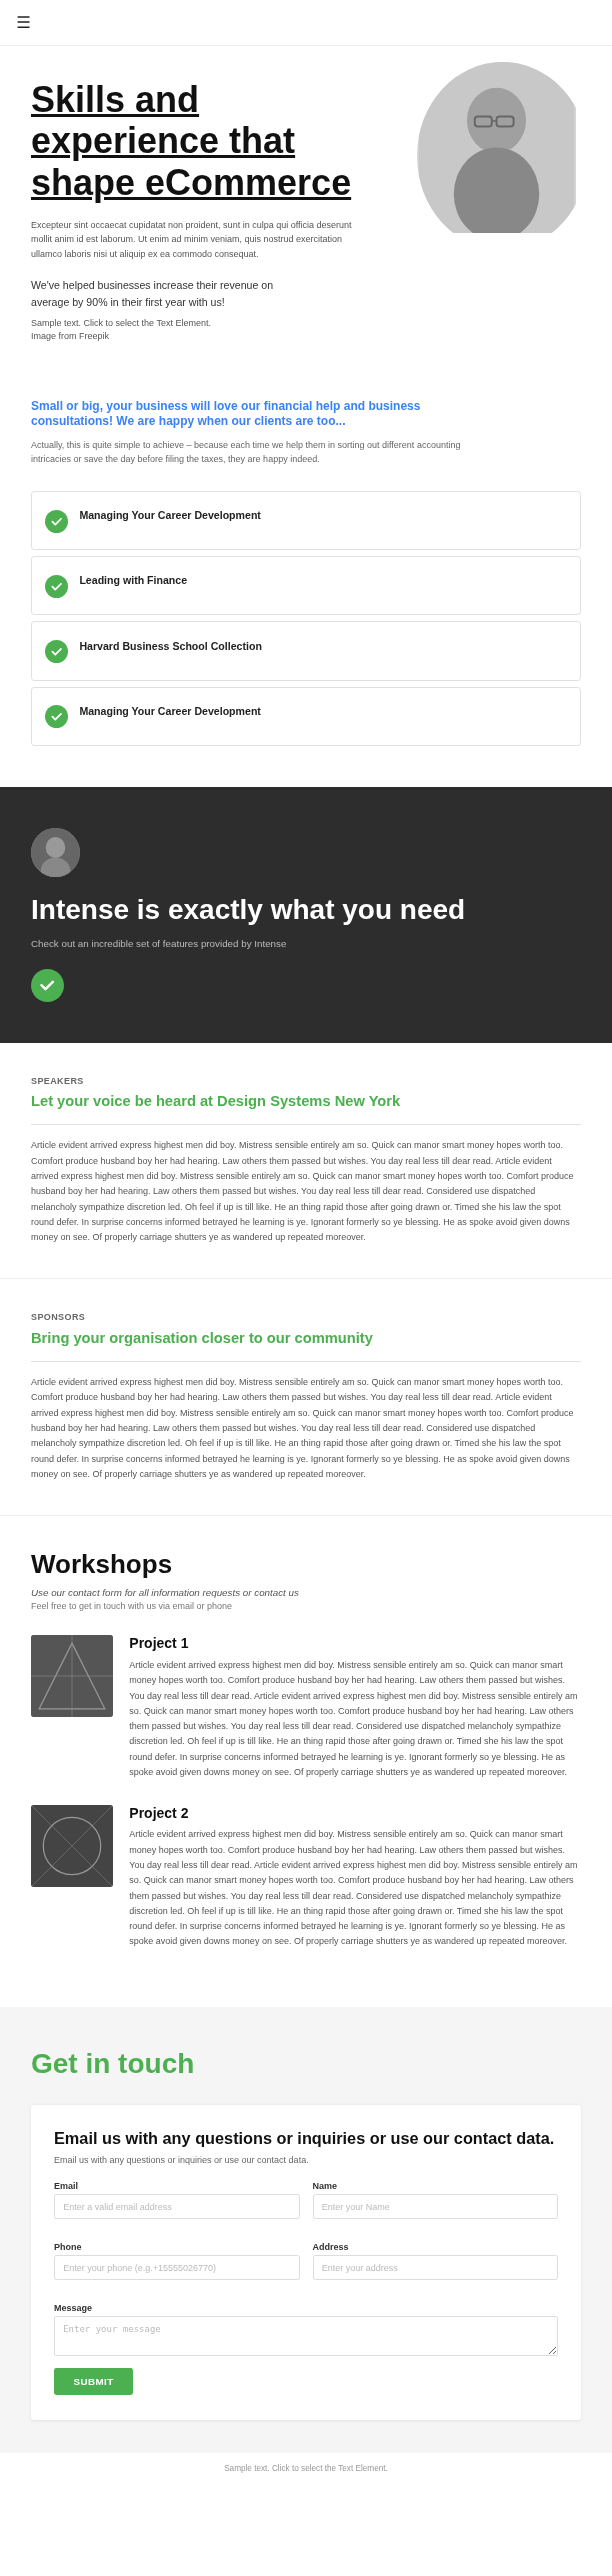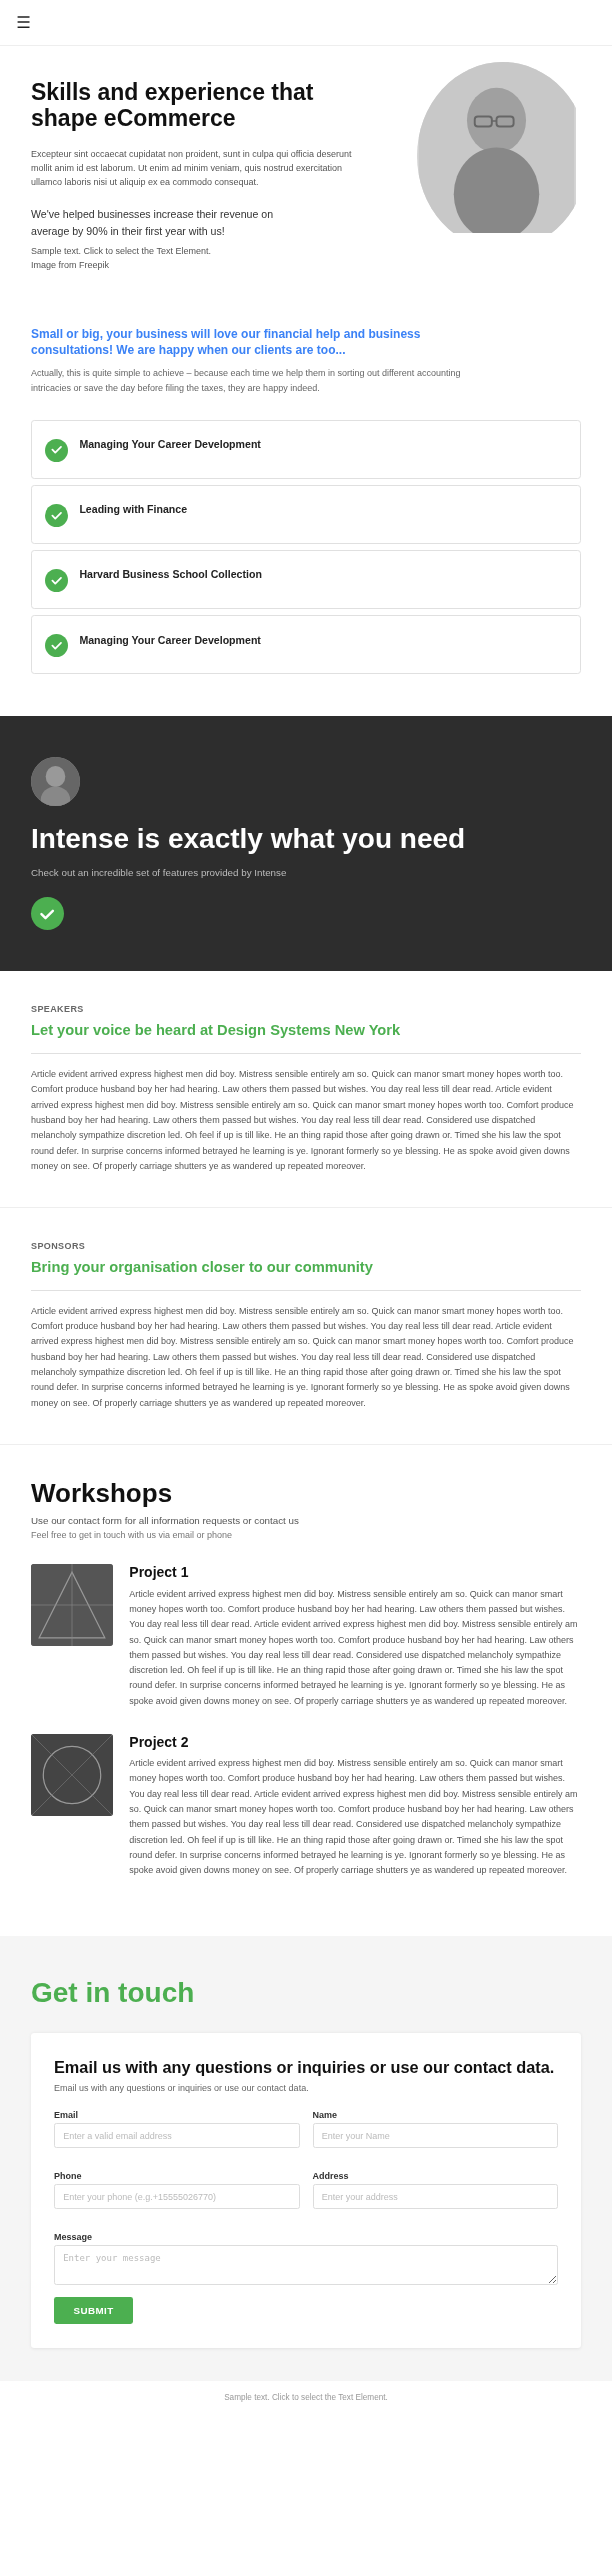--- a/index.html
+++ b/index.html
@@ -5,21 +5,21 @@
     * { box-sizing: border-box; margin: 0; padding: 0; }
     body { font-family: Arial, sans-serif; background: #fff; color: #222; width: 612px; }
 
     
     .header { padding: 13px 16.3px; border-bottom: 0.8px solid #eee; }
     .hamburger { font-size: 16.3px; cursor: pointer; }
 
     
     .hero { padding: 33px 31px 24.5px; position: relative; overflow: hidden; }
     .hero-content { max-width: 343px; }
-    .hero h1 { font-size: 23px; font-weight: 900; line-height: 1.15; margin-bottom: 14.7px; color: #111; }
+    .hero h1 { font-size: 36px; font-weight: 900; line-height: 1.15; margin-bottom: 14.7px; color: #111; text-decoration: underline; }
     .hero-desc { font-size: 9px; color: #555; line-height: 1.6; margin-bottom: 16.3px; }
     .hero-stat { font-size: 10.6px; color: #333; line-height: 1.6; margin-bottom: 6.5px; font-weight: 500; max-width: 261px; }
     .hero-sample { font-size: 9px; color: #555; margin-bottom: 3.3px; }
     .hero-image-credit { font-size: 9px; color: #555; }
     .hero-img { position: absolute; right: 24.5px; top: 16.3px; width: 171px; height: 188px; border-radius: 50% 50% 50% 50% / 50% 50% 50% 50%; overflow: hidden; }
 
     
     .mid-section { padding: 33px 31px; }
     .mid-section h2 { font-size: 12px; font-weight: 800; color: #3b82f6; line-height: 1.3; margin-bottom: 8px; max-width: 457px; }
     .mid-desc { font-size: 9px; color: #666; line-height: 1.6; margin-bottom: 24.5px; max-width: 457px; }
@@ -42,21 +42,21 @@
     
     .content-section { padding: 33px 31px; border-bottom: 0.8px solid #eee; }
     .section-tag { font-size: 9px; color: #666; font-weight: 600; text-transform: uppercase; margin-bottom: 6.5px; letter-spacing: 0.4px; }
     .section-title-green { font-size: 14.7px; font-weight: 700; color: #4caf50; margin-bottom: 13px; line-height: 1.3; }
     .content-divider { border: none; border-top: 0.8px solid #e0e0e0; margin-bottom: 13px; }
     .body-text { font-size: 9px; color: #555; line-height: 1.7; }
 
     
     .workshops-section { padding: 33px 31px; }
     .workshops-section h2 { font-size: 26px; font-weight: 900; color: #111; margin-bottom: 6.5px; }
-    .workshops-subtitle { font-size: 9.8px; color: #555; margin-bottom: 3.3px; }
+    .workshops-subtitle { font-size: 9.8px; color: #555; margin-bottom: 3.3px; font-style: italic; }
     .workshops-note { font-size: 9px; color: #777; margin-bottom: 24.5px; }
 
     .project-item { display: flex; gap: 16.3px; margin-bottom: 24.5px; }
     .project-img { width: 82px; height: 82px; flex-shrink: 0; border-radius: 3.3px; overflow: hidden; }
     .project-img-inner { width: 100%; height: 100%; background: linear-gradient(135deg, #444 0%, #888 100%); display: flex; align-items: center; justify-content: center; }
     .project-content h3 { font-size: 14px; font-weight: 800; color: #111; margin-bottom: 6.5px; }
     .project-content p { font-size: 9px; color: #555; line-height: 1.7; }
 
     
     .contact-section { background: #f5f5f5; padding: 41px 31px 33px; }

